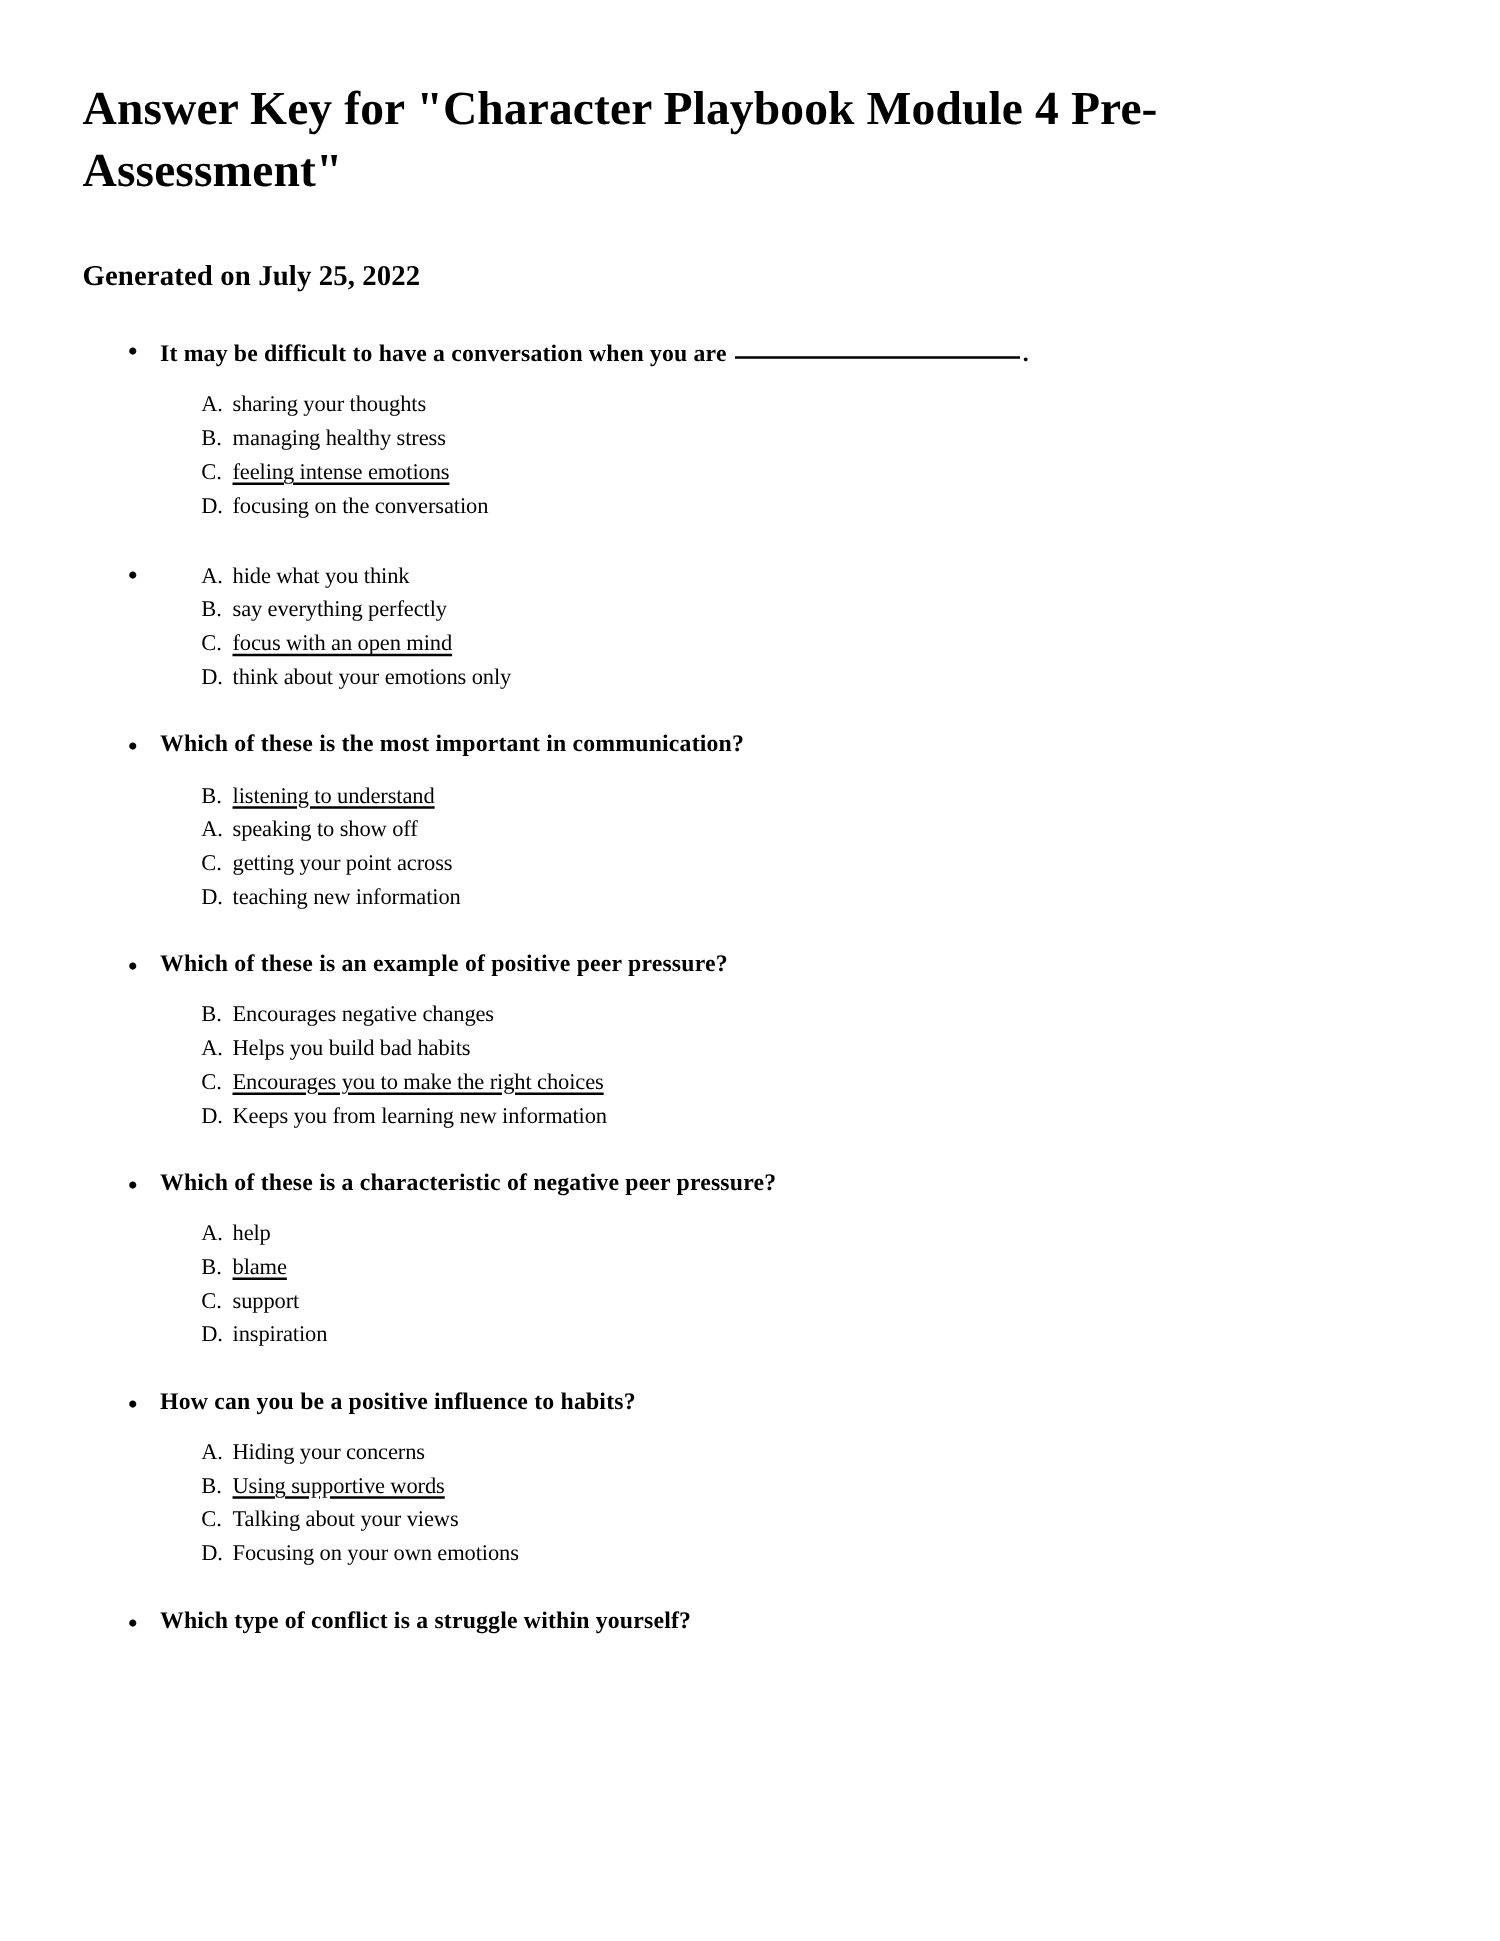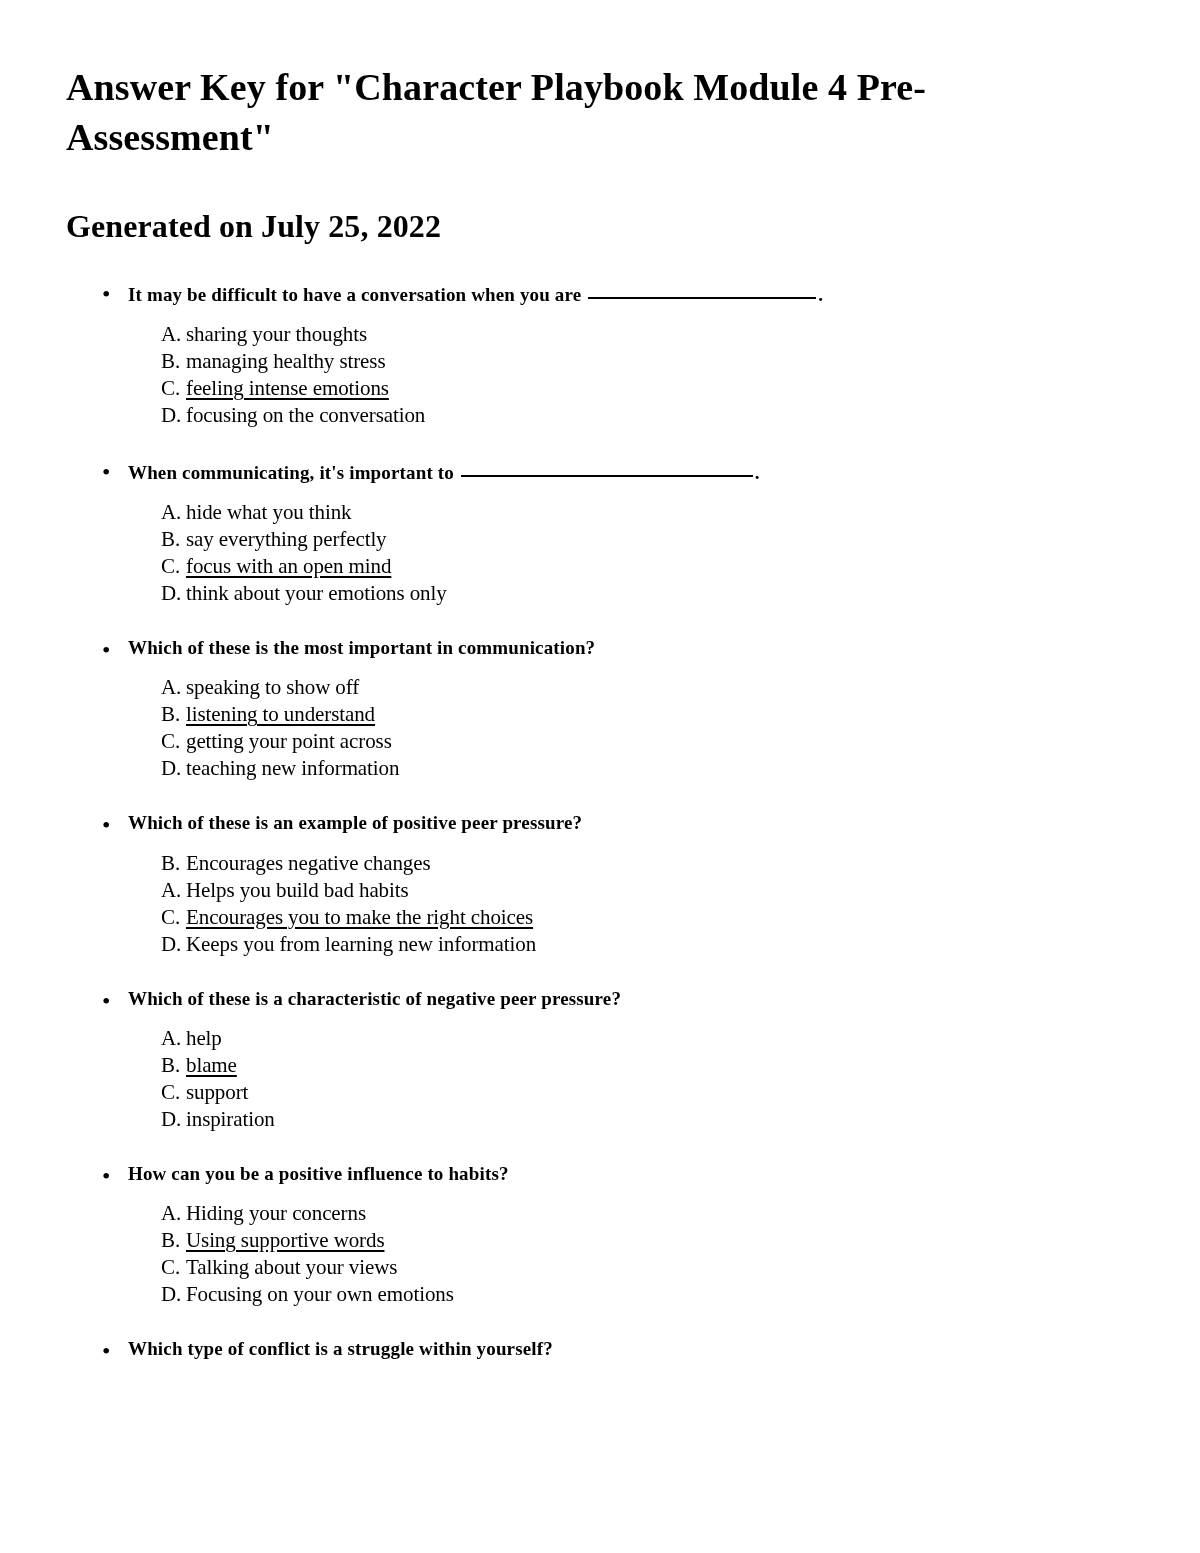--- a/index.html
+++ b/index.html
@@ -25,21 +25,21 @@
   }
   .doc-title {
     font-size: 38px;
     font-weight: bold;
     line-height: 1.32;
     margin: 0;
     letter-spacing: 0.1px;
     max-width: 1065px;
   }
   .doc-subtitle {
-    font-size: 32px;
+    font-size: 23px;
     font-weight: bold;
     line-height: 1.3;
     margin: 44px 0 0 0;
     letter-spacing: 0.1px;
   }
   .question-list {
     list-style: none;
     margin: 32px 0 0 0;
     padding: 0;
   }
@@ -73,21 +73,21 @@
     margin: 0 2px;
   }
   .blank-w1 { width: 228px; }
   .blank-w2 { width: 292px; }
   .options {
     list-style: none;
     margin: 15px 0 0 0;
     padding: 0 0 0 33px;
   }
   .option-row {
-    font-size: 21px;
+    font-size: 18px;
     font-weight: normal;
     line-height: 27px;
     white-space: nowrap;
     letter-spacing: -0.1px;
   }
   .option-letter {
     display: inline-block;
     min-width: 25px;
   }
   .option-text.correct {
@@ -111,34 +111,33 @@
         <span class="q-text"><span>It may be difficult to have a conversation when you are </span><span class="q-blank blank-w1"></span><span>.</span></span>
         <ul class="options">
           <li class="option-row"><span class="option-letter">A.</span><span class="option-text">sharing your thoughts</span></li>
           <li class="option-row"><span class="option-letter">B.</span><span class="option-text">managing healthy stress</span></li>
           <li class="option-row"><span class="option-letter">C.</span><span class="option-text correct">feeling intense emotions</span></li>
           <li class="option-row"><span class="option-letter">D.</span><span class="option-text">focusing on the conversation</span></li>
         </ul>
       </li>
       <li class="question-item">
         <span class="q-bullet">•</span>
-        <span class="q-text"><span>When communicating, it's important to </span><span class="q-blank blank-w2"></span><span>.</span></span>
         <ul class="options">
           <li class="option-row"><span class="option-letter">A.</span><span class="option-text">hide what you think</span></li>
           <li class="option-row"><span class="option-letter">B.</span><span class="option-text">say everything perfectly</span></li>
           <li class="option-row"><span class="option-letter">C.</span><span class="option-text correct">focus with an open mind</span></li>
           <li class="option-row"><span class="option-letter">D.</span><span class="option-text">think about your emotions only</span></li>
         </ul>
       </li>
       <li class="question-item">
         <span class="q-bullet">•</span>
         <span class="q-text"><span>Which of these is the most important in communication?</span></span>
         <ul class="options">
+          <li class="option-row"><span class="option-letter">B.</span><span class="option-text correct">listening to understand</span></li>
           <li class="option-row"><span class="option-letter">A.</span><span class="option-text">speaking to show off</span></li>
-          <li class="option-row"><span class="option-letter">B.</span><span class="option-text correct">listening to understand</span></li>
           <li class="option-row"><span class="option-letter">C.</span><span class="option-text">getting your point across</span></li>
           <li class="option-row"><span class="option-letter">D.</span><span class="option-text">teaching new information</span></li>
         </ul>
       </li>
       <li class="question-item">
         <span class="q-bullet">•</span>
         <span class="q-text"><span>Which of these is an example of positive peer pressure?</span></span>
         <ul class="options">
           <li class="option-row"><span class="option-letter">B.</span><span class="option-text">Encourages negative changes</span></li>
           <li class="option-row"><span class="option-letter">A.</span><span class="option-text">Helps you build bad habits</span></li>

